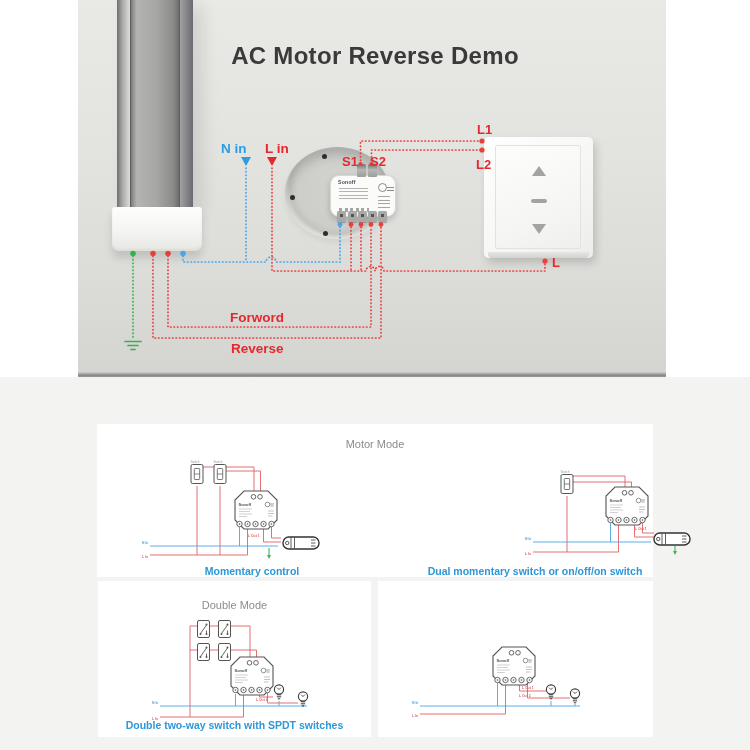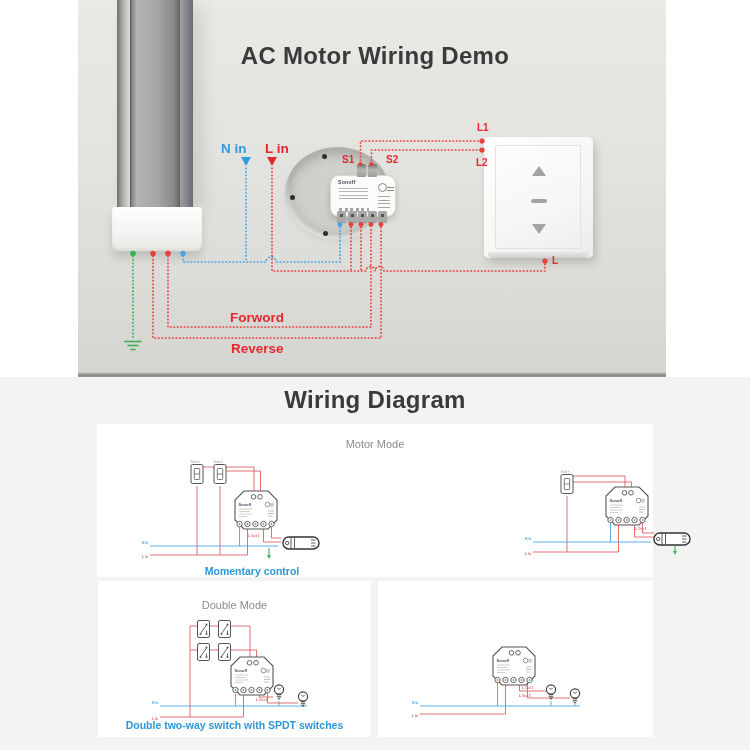--- a/index.html
+++ b/index.html
@@ -4,21 +4,21 @@
 <style>
   *{margin:0;padding:0;box-sizing:border-box}
   html,body{width:750px;height:750px;background:#fff;overflow:hidden}
   #canvas{position:relative;width:750px;height:750px;background:#fff;font-family:"Liberation Sans",sans-serif}
   .abs{position:absolute}
   .big-title{font-size:24px;font-weight:bold;color:#3a3a3a;letter-spacing:.3px;text-align:center}
   .wl{position:absolute;font-weight:bold;line-height:1}
   .wl.red{color:#e5282e}
   .wl.blue{color:#2d9ce2}
   .f13{font-size:13.5px}
-  .f9{font-size:10px}
+  .f9{font-size:13px}
   .photo-bg{left:78px;top:0;width:588px;height:376px;
     background:linear-gradient(180deg,#e9e9e6 0%,#e3e3e0 40%,#dcdcd9 72%,#d4d4d1 100%)}
   .photo-shadow{left:78px;top:372px;width:588px;height:5px;
     background:linear-gradient(180deg,rgba(60,60,58,0) 0%,rgba(60,60,58,.45) 55%,rgba(70,70,68,.6) 100%)}
   .tube{left:117px;top:0;width:76px;height:208px;
     background:linear-gradient(90deg,#6f6f6f 0%,#a8a8a6 7%,#d9d9d7 16%,#c6c6c4 26%,#9a9a98 42%,#8e8e8c 60%,#b3b3b1 78%,#83838a 92%,#6a6a70 100%);
     box-shadow:10px 6px 16px rgba(0,0,0,.10)}
   .tube-inner{left:13px;top:0;width:50px;height:208px;
     background:linear-gradient(90deg,#7c7c7a 0%,#b4b4b2 12%,#a5a5a3 55%,#8a8a88 88%,#6d6d6b 100%);
     border-left:1px solid #5f5f5d;border-right:1px solid #5f5f5d}
@@ -199,39 +199,39 @@
       <circle cx="482" cy="150" r="2.6" fill="#e8403f"></circle>
       <circle cx="545" cy="261" r="2.6" fill="#e8403f"></circle>
       <circle cx="340" cy="224.5" r="2.4" fill="#4aa4e8"></circle>
       <circle cx="351" cy="224.5" r="2.4" fill="#e8403f"></circle>
       <circle cx="361" cy="224.5" r="2.4" fill="#e8403f"></circle>
       <circle cx="371" cy="224.5" r="2.4" fill="#e8403f"></circle>
       <circle cx="381" cy="224.5" r="2.4" fill="#e8403f"></circle>
     </g>
   </svg>
 
-  <div class="abs big-title" style="left:200px;top:42px;width:350px">AC Motor Wiring Demo</div>
+  <div class="abs big-title" style="left:200px;top:42px;width:350px">AC Motor Reverse Demo</div>
   <div class="wl blue f13" style="left:221px;top:142px">N in</div>
   <div class="wl red f13" style="left:265px;top:142px">L in</div>
   <div class="wl red f9" style="left:342px;top:155px">S1</div>
-  <div class="wl red f9" style="left:386px;top:155px">S2</div>
+  <div class="wl red f9" style="left:370px;top:155px">S2</div>
   <div class="wl red f9" style="left:477px;top:123px">L1</div>
   <div class="wl red f9" style="left:476px;top:158px">L2</div>
   <div class="wl red f9" style="left:552px;top:256px">L</div>
   <div class="wl red f13" style="left:230px;top:311px">Forword</div>
   <div class="wl red f13" style="left:231px;top:342px">Reverse</div>
 
   <div class="abs photo-shadow"></div>
 
   <div class="abs lower-bg"></div>
-  <div class="abs big-title" style="left:0;top:386px;width:750px">Wiring Diagram</div>
 
   <div class="card" style="left:97px;top:424px;width:556px;height:153px">
     <div class="mode" style="top:14px">Motor Mode</div>
     <div class="capt" style="left:55px;top:141px;width:200px">Momentary control</div>
+    <div class="capt" style="left:325px;top:141px;width:226px">Dual momentary switch or on/off/on switch</div>
 
     <svg style="position:absolute;left:45px;top:34px" width="200" height="110" viewBox="0 0 200 110">
       <path class="wire-r" d="M8,97 H105.5 M55,97 V28 M78,97 V28 M60,9 H112 V34 M83,13 H118.5 V34"></path>
       <path class="wire-r" d="M121.5,69 V84 H139 M129.5,69 V80 H139"></path>
       <path class="wire-b" d="M8,88 H136 M97.5,69 V88"></path>
       <path class="wire-r" d="M105.5,69 V97"></path>
       <path class="wire-g" d="M127,90 V97"></path>
       <polygon points="125,97 129,97 127,101" fill="#3db45c"></polygon>
       <text class="tl" x="0" y="86" fill="#49a5e6">N In</text>
       <text class="tl" x="0" y="100" fill="#e06062">L In</text>

